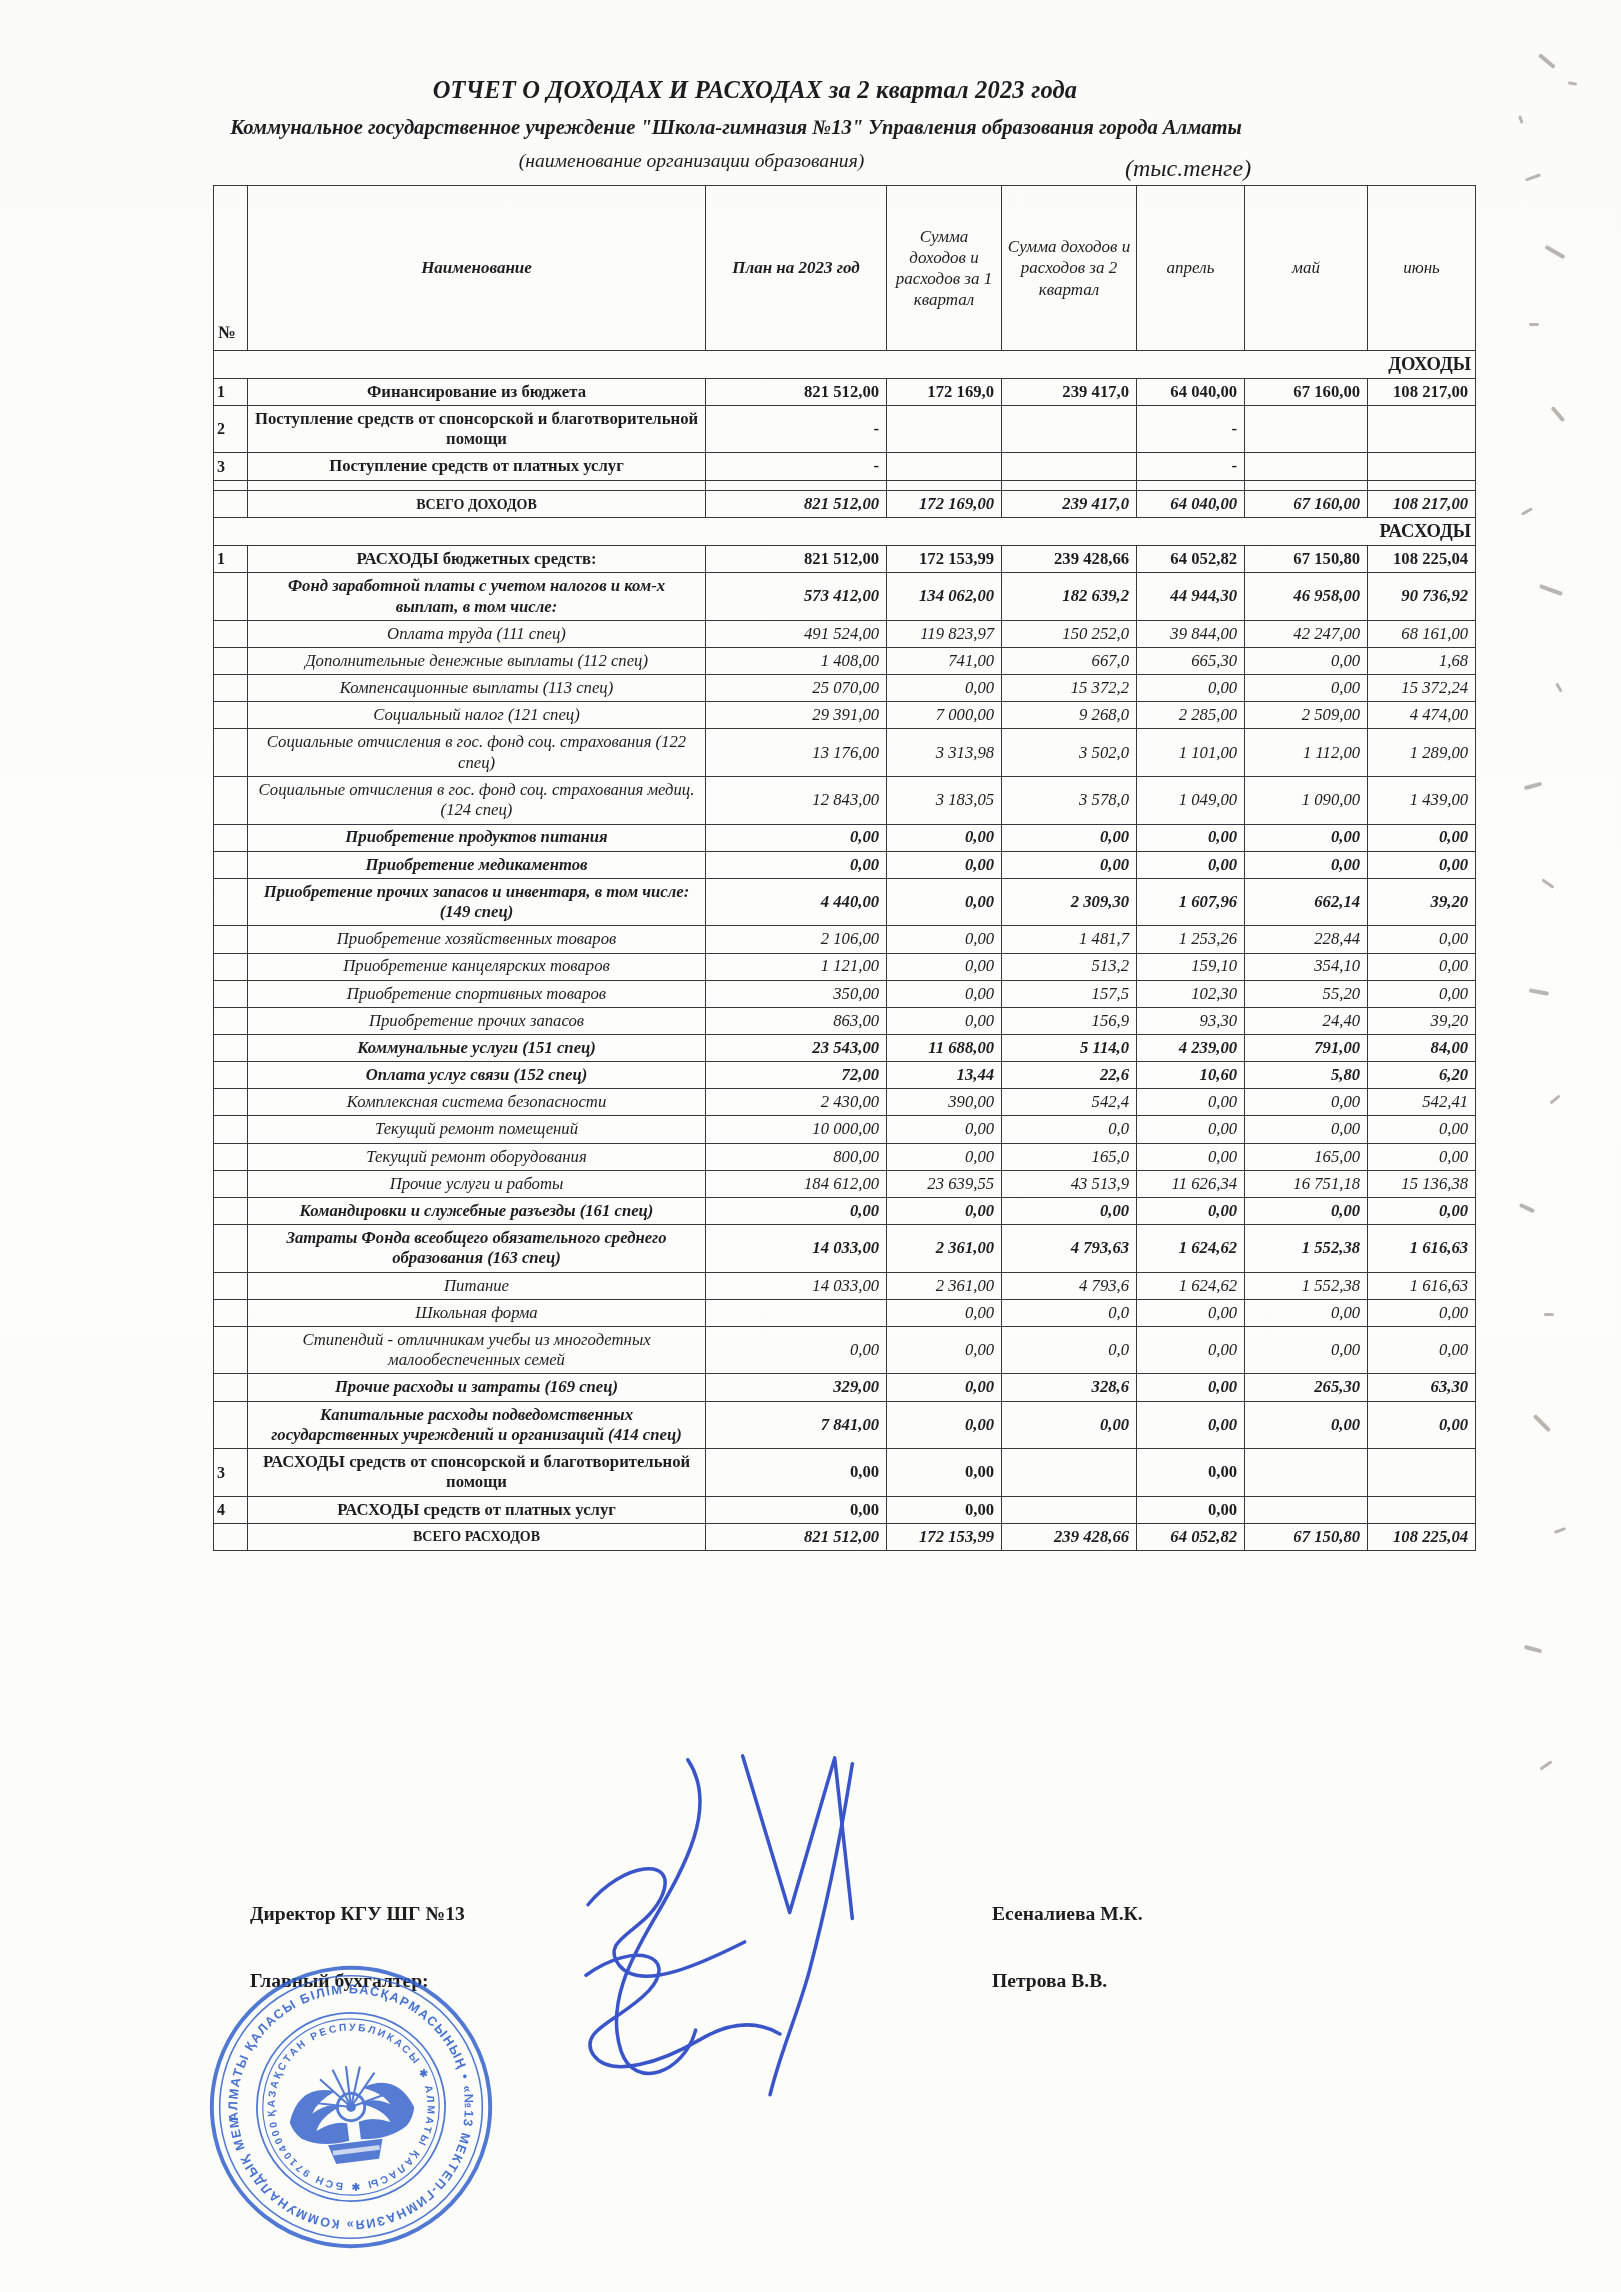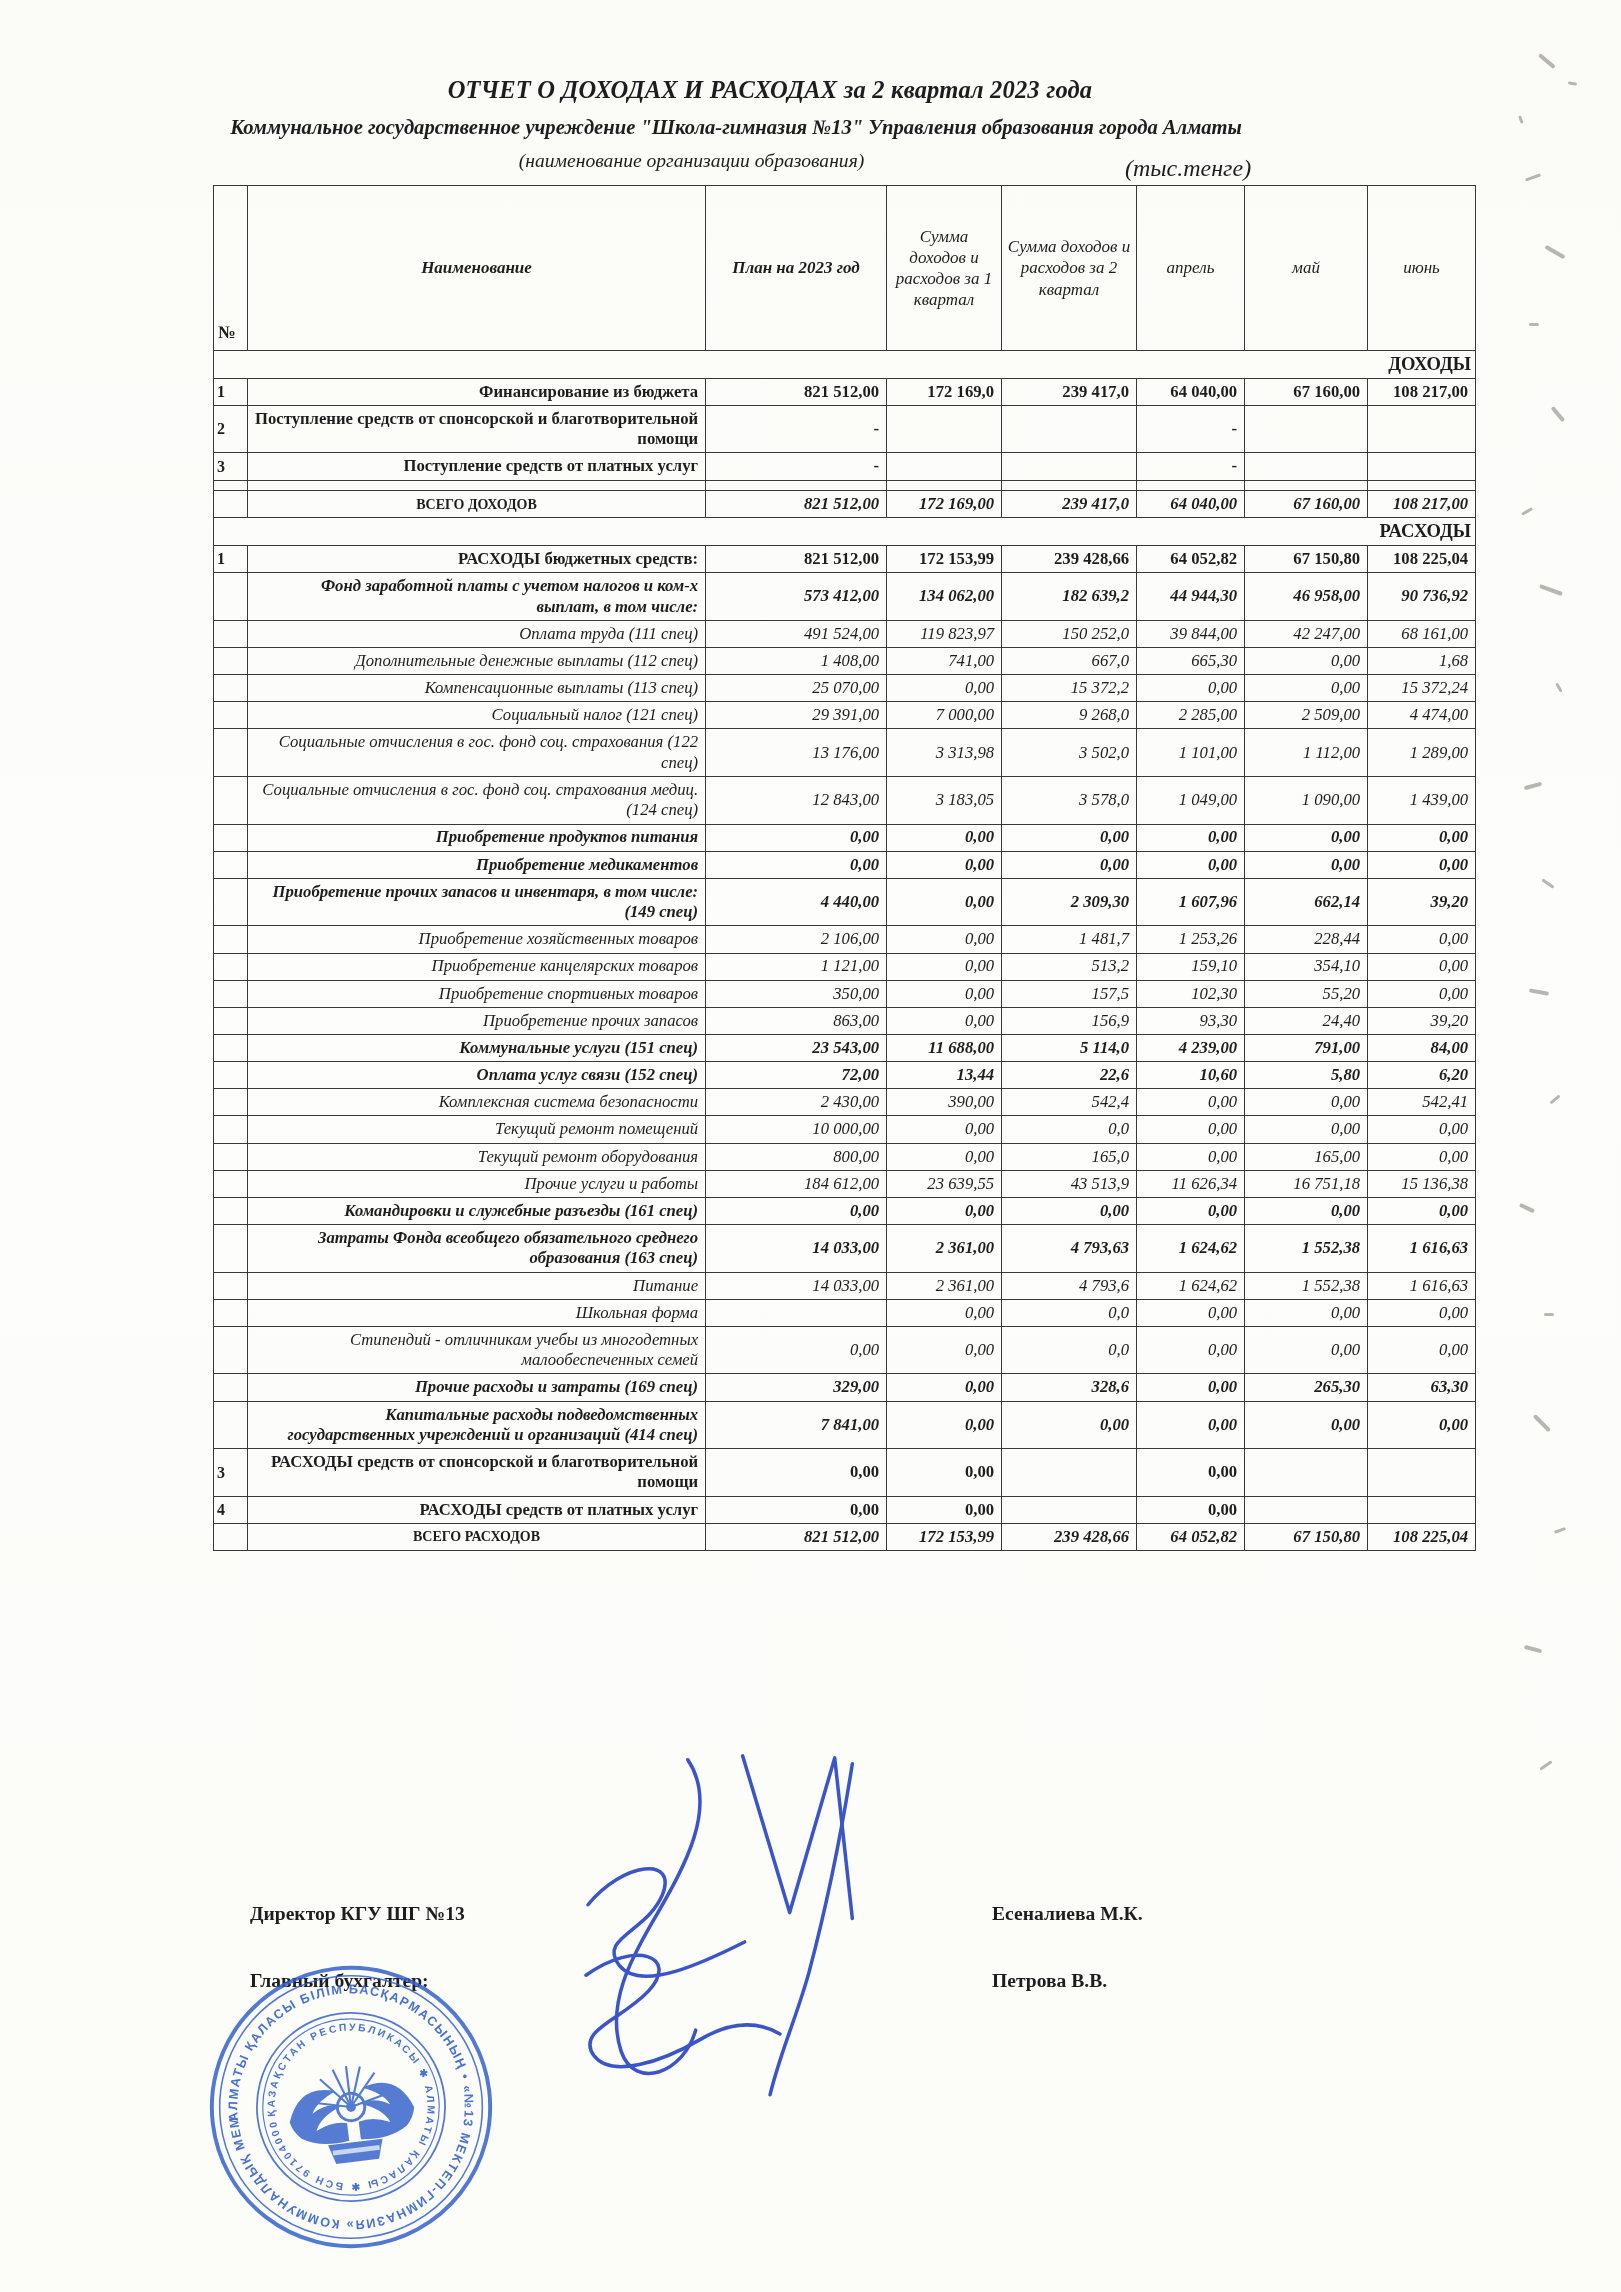--- a/index.html
+++ b/index.html
@@ -1,42 +1,42 @@
 <!DOCTYPE html>
 <html><head>
 <meta charset="utf-8">
 <style>
   html,body{margin:0;padding:0;background:#e8e8e6;}
   .page{
     position:relative;width:1621px;height:2293px;margin:0 auto;
     background:linear-gradient(180deg,#fbfbf8 0%,#fdfdfb 40%,#fcfcf9 100%);
     font-family:"Liberation Serif","DejaVu Serif",serif;color:#1d1d20;overflow:hidden;
   }
-  .title{position:absolute;top:76px;left:133px;width:1274px;text-align:center;
+  .title{position:absolute;top:76px;left:118px;width:1274px;text-align:center;
     font-size:24.5px;font-weight:bold;font-style:italic;letter-spacing:0.2px;}
   .org-line{position:absolute;top:116px;left:143px;width:1186px;text-align:center;
     font-size:20.6px;font-weight:bold;font-style:italic;}
   .org-caption{position:absolute;top:150px;left:461px;width:461px;text-align:center;
     font-size:19.6px;font-style:italic;}
   .unit-note{position:absolute;top:155px;left:1125px;font-size:24px;font-style:italic;}
 
   table.report{position:absolute;top:185px;left:213px;width:1261px;
     border-collapse:collapse;table-layout:fixed;}
   table.report th,table.report td{border:1.6px solid #38383a;}
   thead tr{height:165px;}
   thead th{font-size:17px;font-weight:normal;font-style:italic;text-align:center;
     vertical-align:middle;padding:3.9px 4.9px;line-height:1.25;}
   th.h-num{vertical-align:bottom;text-align:left;font-style:normal;font-weight:bold;padding:0 0 5.9px 3.9px;font-size:17.6px;}
   th.h-name,th.h-plan{font-weight:bold;}
   tbody td{font-size:16.7px;padding:2.9px 6.9px;line-height:1.22;vertical-align:middle;
     border-top:3.9px double #38383a;border-bottom:3.9px double #38383a;}
   td.band{font-size:18.6px;font-weight:bold;text-align:right;padding:2px 3.9px;
     border-top:2px solid #38383a;border-bottom:2px solid #38383a;}
   td.num{text-align:left;font-weight:bold;padding:2.9px 1px 2.9px 2.9px;font-size:16px;}
-  td.label{text-align:right;}
+  td.label{text-align:center;}
   td.val{text-align:right;white-space:nowrap;}
   .s-b{font-weight:bold;}
   .s-bi{font-weight:bold;font-style:italic;}
   .s-i{font-style:italic;}
   tr.spacer td{height:9.8px;padding:0;}
   td.total-label{text-align:center;font-weight:bold;font-size:14px;}
   tr.total-row td.val{font-weight:bold;font-style:italic;}
 
   .sig-row{position:absolute;font-size:19.6px;font-weight:bold;}
   .sig-label{position:absolute;left:0;top:0;white-space:nowrap;}

